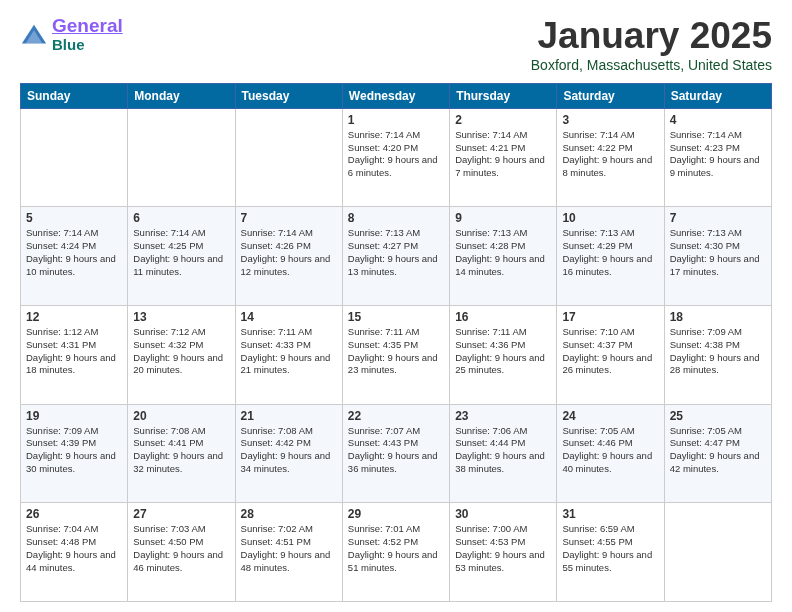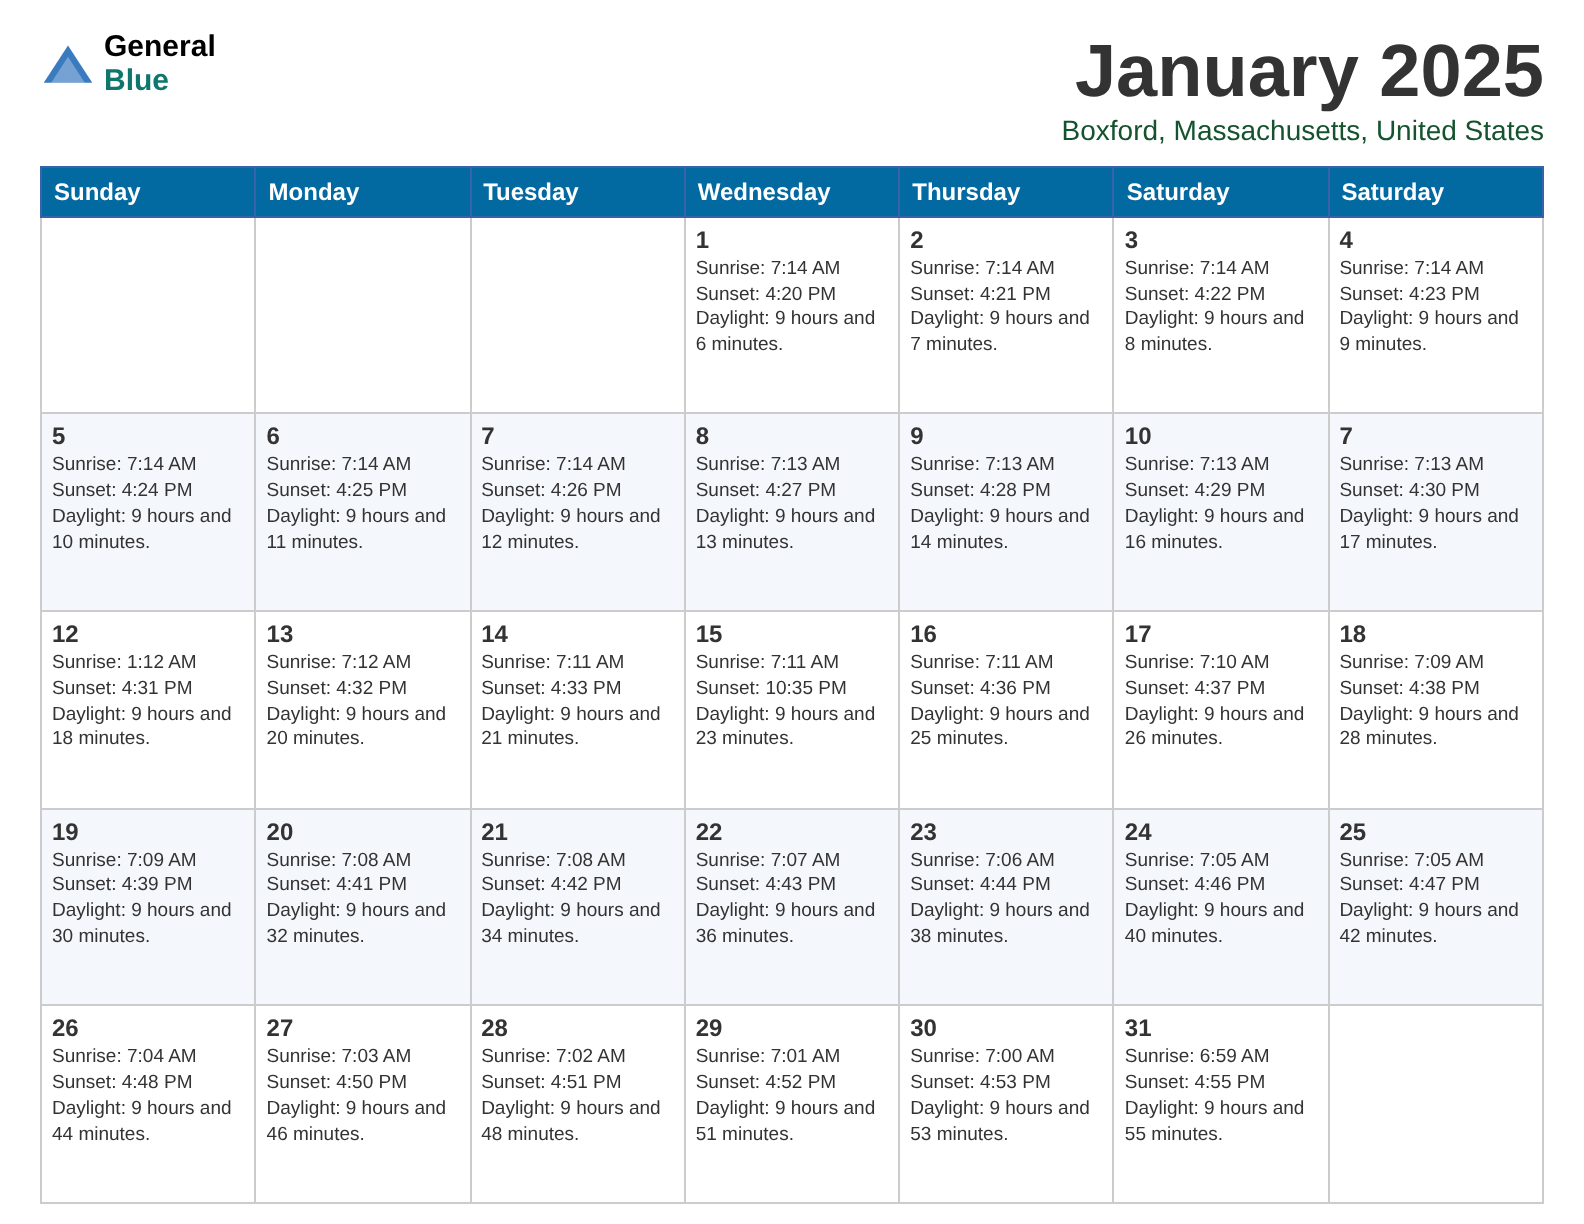--- a/index.html
+++ b/index.html
@@ -27,23 +27,24 @@
       display: flex;
       align-items: center;
       gap: 4px;
     }
     .logo-text {
       display: flex;
       flex-direction: column;
       line-height: 1.1;
     }
     .logo-general {
-      font-size: 15px;
-      font-weight: bold;
-      color: #000000;
+      font-size: 19px;
+      font-weight: bold;
+      color: #8b5cf6;
+      text-decoration: underline;
     }
     .logo-blue {
       font-size: 15px;
       font-weight: bold;
       color: #0f766e;
     }
     .logo-icon {
       width: 28px;
       height: 28px;
     }
@@ -224,21 +225,21 @@
           </td>
           <td>
             <span class="day-number">14</span>
             <div class="day-info">Sunrise: 7:11 AM
 Sunset: 4:33 PM
 Daylight: 9 hours and 21 minutes.</div>
           </td>
           <td>
             <span class="day-number">15</span>
             <div class="day-info">Sunrise: 7:11 AM
-Sunset: 10:35 PM
+Sunset: 4:35 PM
 Daylight: 9 hours and 23 minutes.</div>
           </td>
           <td>
             <span class="day-number">16</span>
             <div class="day-info">Sunrise: 7:11 AM
 Sunset: 4:36 PM
 Daylight: 9 hours and 25 minutes.</div>
           </td>
           <td>
             <span class="day-number">17</span>

